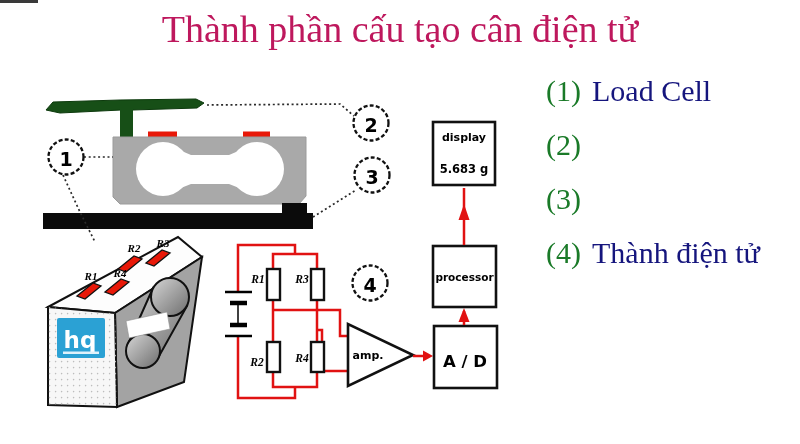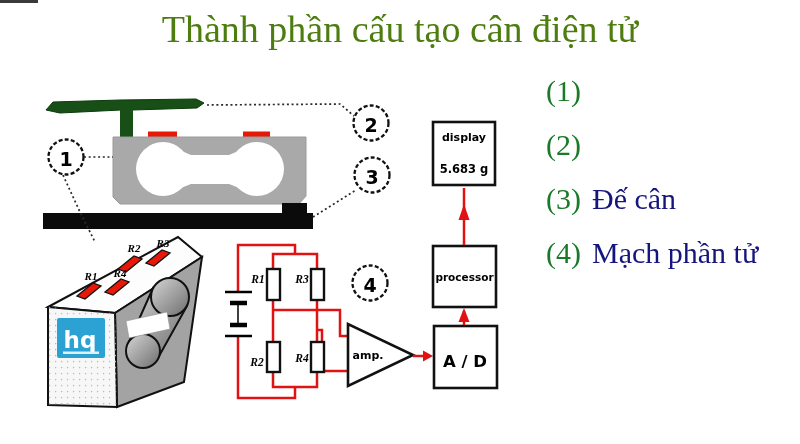--- a/index.html
+++ b/index.html
@@ -1,47 +1,47 @@
 <!DOCTYPE html>
 <html><head>
 <meta charset="utf-8">
 <style>
   html,body{margin:0;padding:0;background:#ffffff;}
   #stage{position:relative;width:800px;height:444px;background:#ffffff;overflow:hidden;
          font-family:"Liberation Serif","DejaVu Serif",serif;}
   #title{position:absolute;left:0;top:6px;width:800px;text-align:center;
-         font-size:38px;line-height:46px;color:#4d7c0f;letter-spacing:0px;}
+         font-size:38px;line-height:46px;color:#be185d;letter-spacing:0px;}
   #legend{position:absolute;left:546px;top:64px;}
   .legend-line{height:54px;display:flex;align-items:center;font-size:30px;white-space:nowrap;}
   .legend-num{color:#1a7a28;margin-right:11px;}
   .legend-label{color:#15157d;}
   svg text{font-family:"DejaVu Sans","Liberation Sans",sans-serif;}
   svg .rlabel{font-family:"Liberation Serif","DejaVu Serif",serif;font-weight:bold;font-style:italic;}
 </style>
 </head>
 <body>
 
 <div id="stage">
 
   <div id="title">Thành phần cấu tạo cân điện tử</div>
 
   <div id="legend">
     <div class="legend-line">
       <span class="legend-num">(1)</span>
+      <span class="legend-label">Load Cell</span>
     </div>
     <div class="legend-line">
       <span class="legend-num">(2)</span>
     </div>
     <div class="legend-line">
       <span class="legend-num">(3)</span>
-      <span class="legend-label">Đế cân</span>
     </div>
     <div class="legend-line">
       <span class="legend-num">(4)</span>
-      <span class="legend-label">Mạch phần tử</span>
+      <span class="legend-label">Thành điện tử</span>
     </div>
   </div>
 
   <svg width="800" height="444" viewBox="0 0 800 444" style="position:absolute;left:0;top:0;">
     <defs>
       <pattern id="dots" width="6" height="6" patternUnits="userSpaceOnUse">
         <circle cx="1.6" cy="1.6" r="0.8" fill="#bdbdbd"></circle>
       </pattern>
       <linearGradient id="holeGrad" x1="0" y1="0" x2="1" y2="1">
         <stop offset="0" stop-color="#d6d6d6"></stop>

